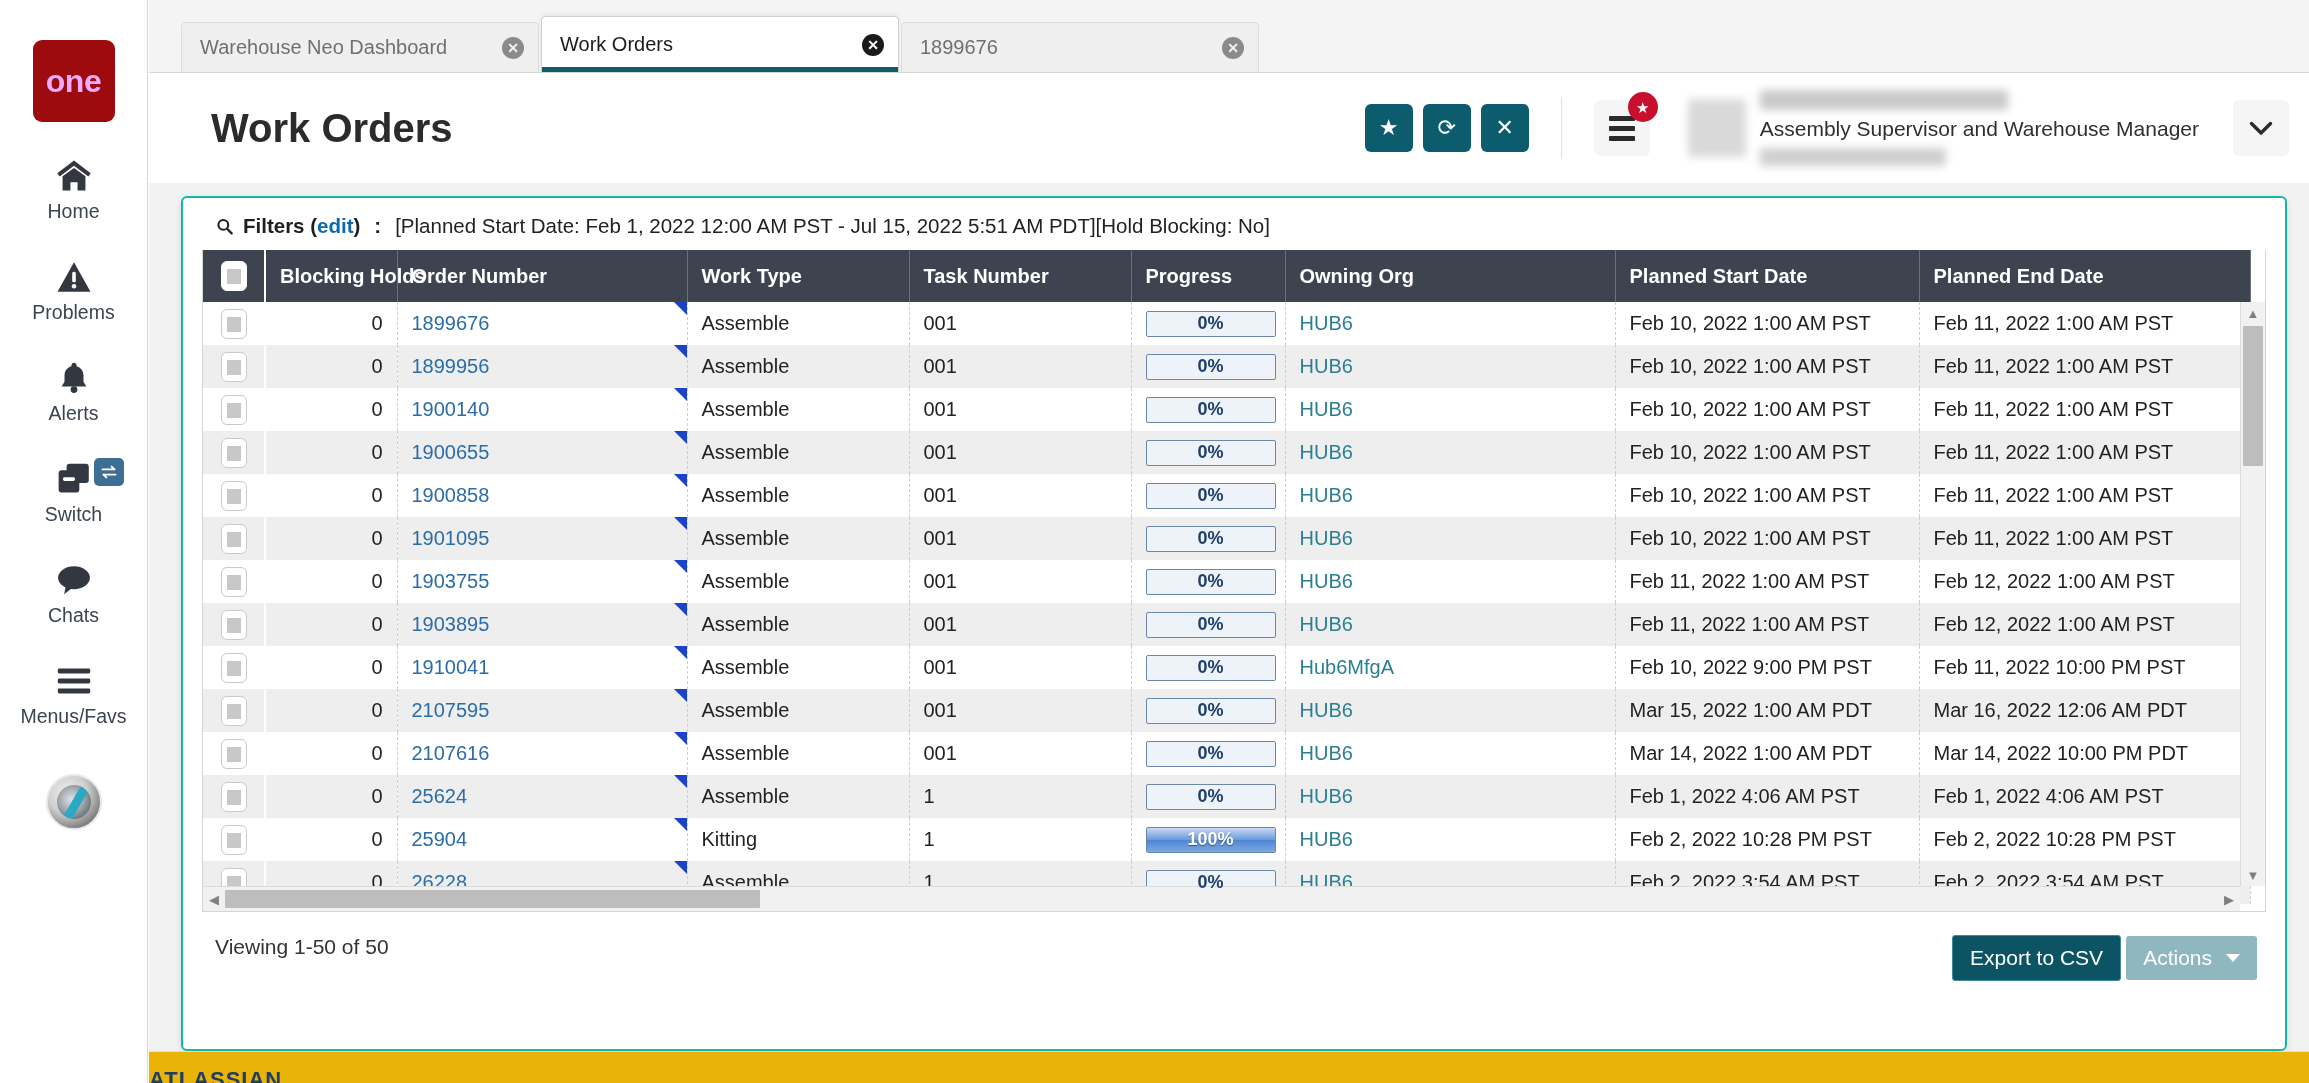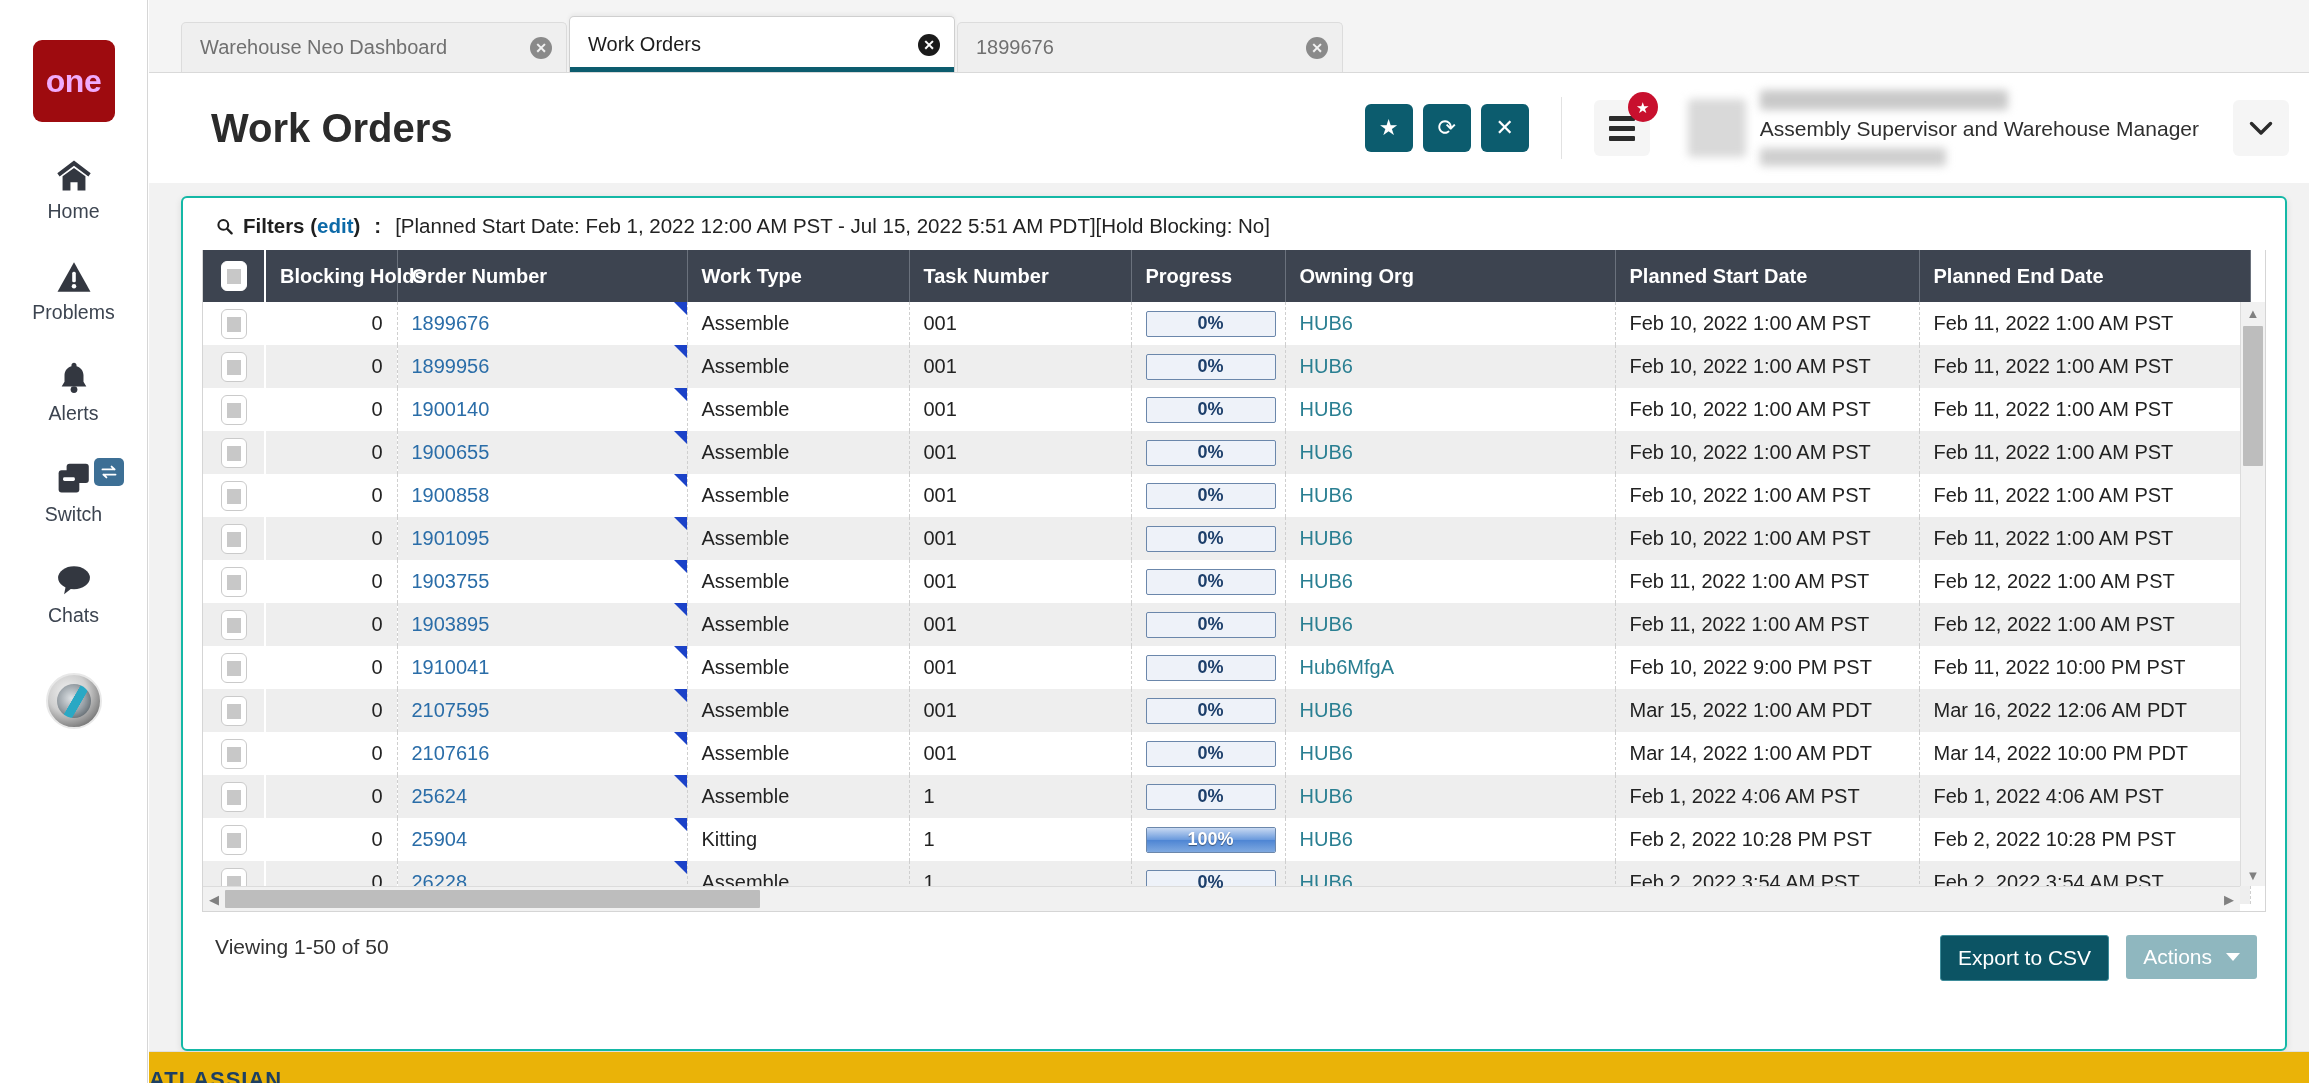--- a/index.html
+++ b/index.html
@@ -77,21 +77,21 @@
   .tabstrip {
     position: absolute; left: 149px; top: 0;
     width: 2160px; height: 73px;
     background: #f4f4f4;
     border-bottom: 1px solid #d9d9d9;
     display: flex; align-items: flex-end;
     padding-left: 32px;
     z-index: 20;
   }
   .tab {
-    height: 50px; width: 386px;
+    height: 50px; width: 358px;
     background: #efefef;
     border: 1px solid #dcdcdc;
     border-bottom: none;
     border-radius: 5px 5px 0 0;
     display: flex; align-items: center;
     padding: 0 14px 0 18px;
     margin-right: 2px;
     position: relative;
     cursor: pointer;
   }
@@ -329,21 +329,21 @@
   .cardfoot {
     position: absolute; left: 0; right: 0; bottom: 0;
     height: 150px;
     display: flex; align-items: flex-start;
     padding: 36px 28px 0 32px;
   }
   .viewing {
     font-size: 21px; color: #333;
     font-family: "Liberation Sans", sans-serif;
   }
-  .footbtns { margin-left: auto; display: flex; align-items: flex-start; gap: 17px; }
+  .footbtns { margin-left: auto; display: flex; align-items: center; gap: 5px; }
   .btn-export {
     background: #0c5464; color: #fff; border: 1px solid #3e8c9a;
     font-size: 21px; padding: 10px 17px; border-radius: 3px; cursor: pointer;
     font-family: "Liberation Sans", sans-serif;
   }
   .btn-actions {
     background: #8fb7bf; color: #ffffff; border: none;
     font-size: 21px; padding: 10px 17px; border-radius: 3px; cursor: pointer;
     display: flex; align-items: center; gap: 14px;
     font-family: "Liberation Sans", sans-serif;
@@ -436,20 +436,30 @@
     <div class="rail-item">
       <span class="ico">
         <svg width="36" height="32" viewBox="0 0 24 21" fill="#333740">
             <ellipse cx="12" cy="9" rx="10.6" ry="7.6"></ellipse>
             <path d="M6.6 14.2 5.4 20l5.3-4.1z"></path>
           </svg>
       </span>
       <span class="lbl">Chats</span>
     </div>
 
+    <div class="rail-item">
+      <span class="ico">
+        <svg width="36" height="28" viewBox="0 0 24 19" fill="#333740">
+            <rect x="1" y="1" width="22" height="3.4" rx="1"></rect>
+            <rect x="1" y="7.8" width="22" height="3.4" rx="1"></rect>
+            <rect x="1" y="14.6" width="22" height="3.4" rx="1"></rect>
+          </svg>
+      </span>
+      <span class="lbl">Menus/Favs</span>
+    </div>
 
     <div class="avatar-bot">
       <div class="bot-face"></div>
     </div>
   </div>
 
   <div class="tabstrip">
     <div class="tab">
       <span class="tab-label">Warehouse Neo Dashboard</span>
       <span class="tab-close">✕</span>

